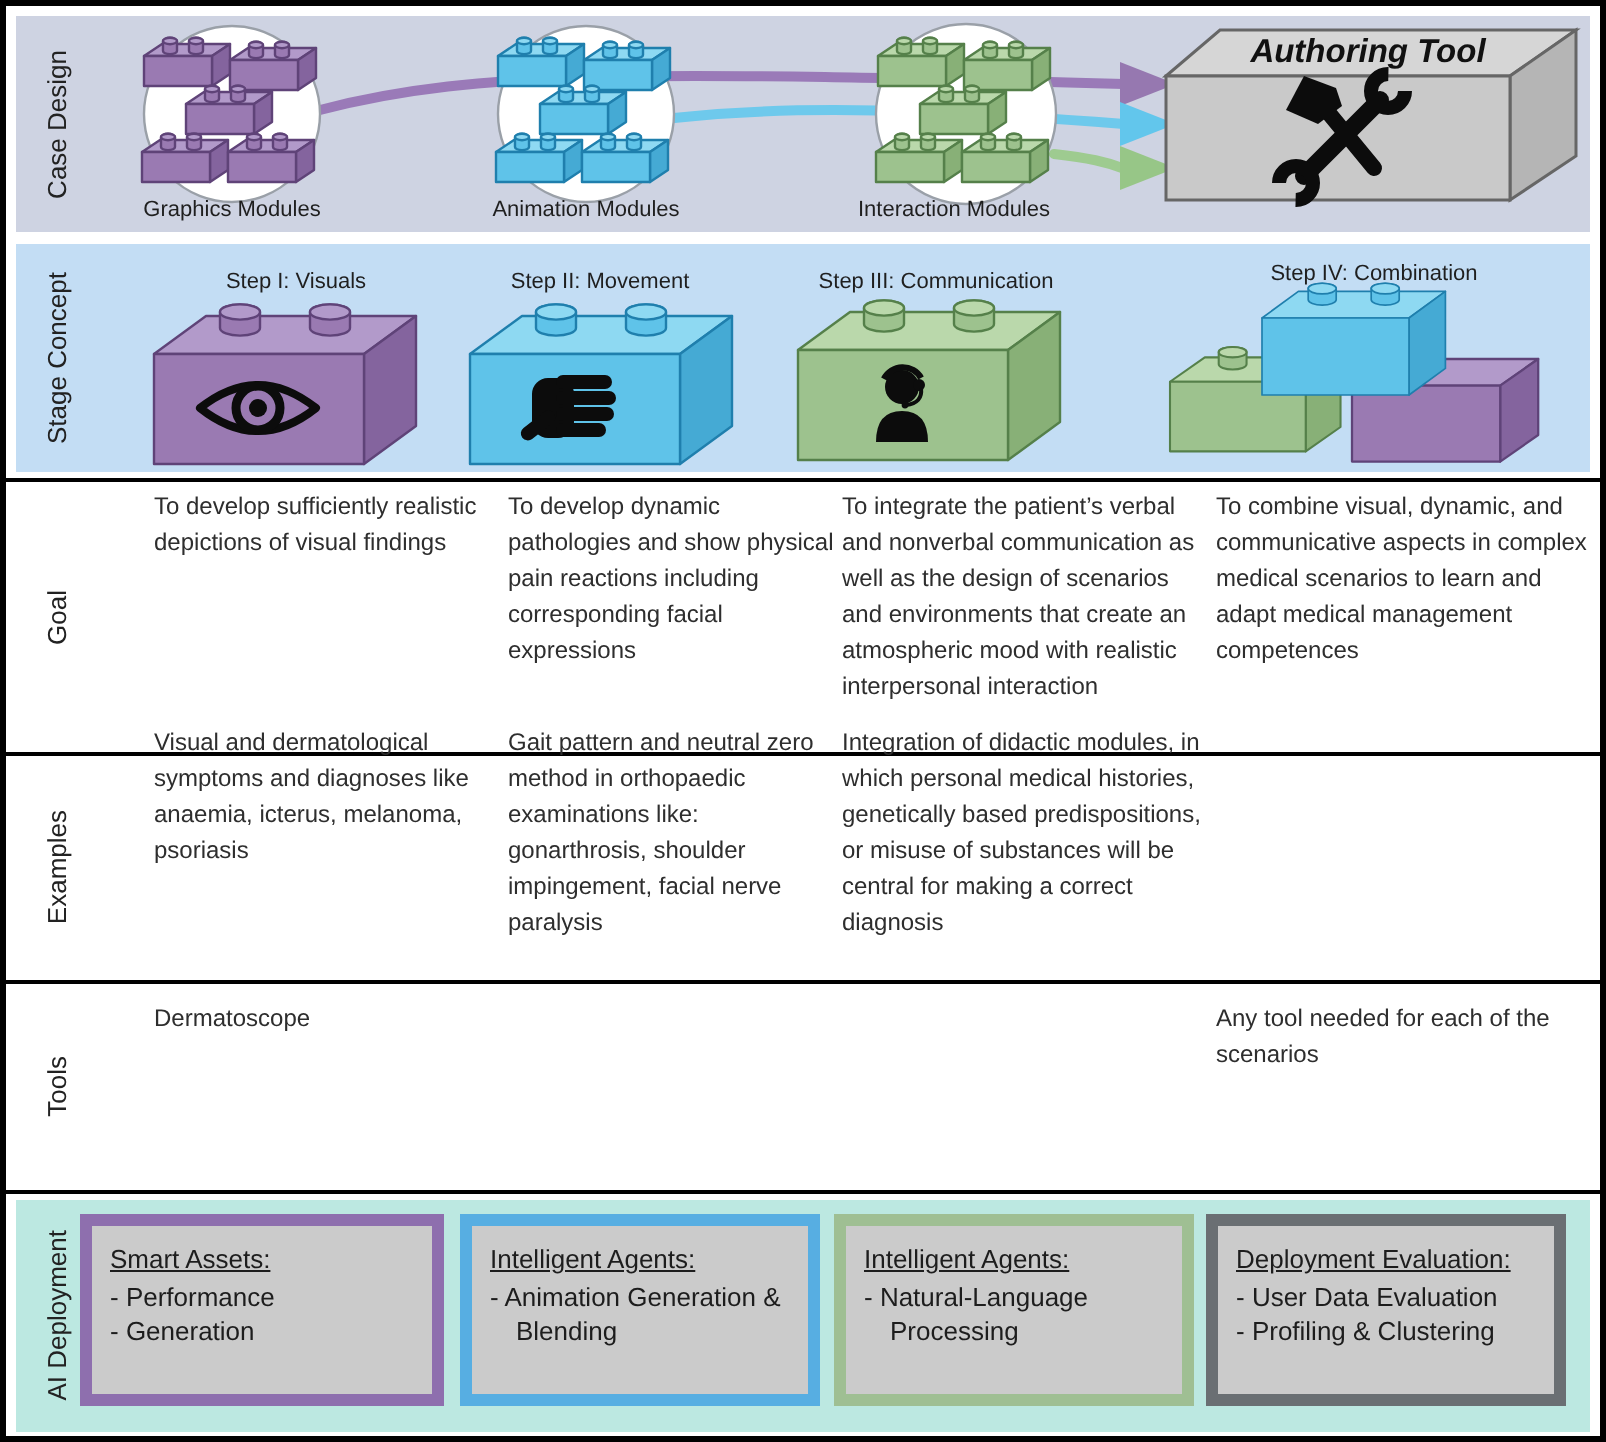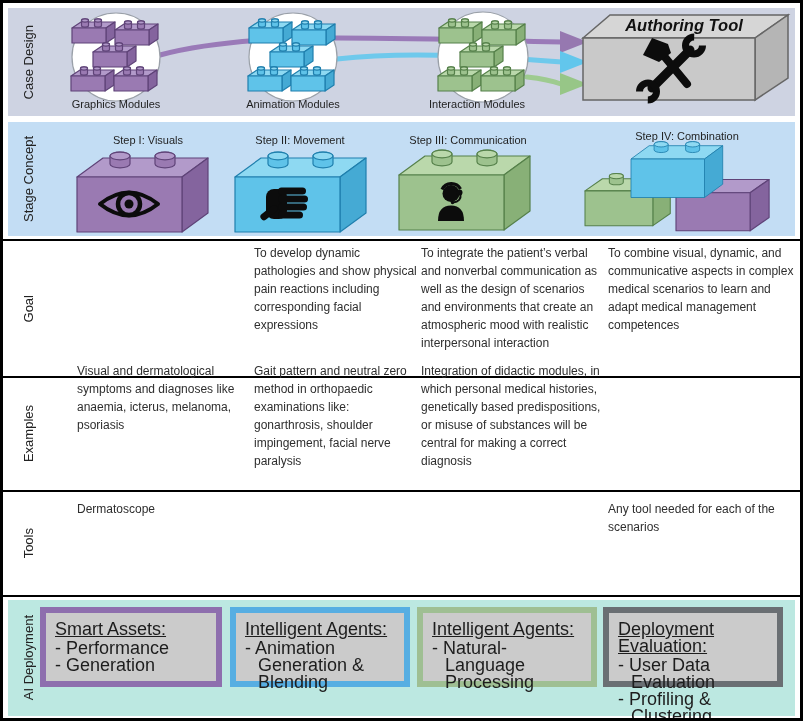--- a/index.html
+++ b/index.html
@@ -35,23 +35,23 @@
   }
   .c1 { left:74px;  width:172px; }
   .c2 { left:251px; width:166px; }
   .c3 { left:418px; width:182px; }
   .c4 { left:605px; width:188px; }
   .r-goal  { top:241px; }
   .r-ex    { top:359px; }
   .r-tools { top:497px; }
 
   .ai-box {
-    position:absolute; top:7px; height:80px; box-sizing:border-box;
+    position:absolute; top:7px; height:96px; box-sizing:border-box;
     background:#cbcbcb; border:6px solid #a21caf; padding:8px 9px;
-    color:#1d1d1d; font-size:18px; line-height:17px;
+    color:#1d1d1d; font-size:13px; line-height:17px;
   }
   .ai-box .ai-title { text-decoration:underline; margin-bottom:2px; }
   .ai-box .ai-item  { padding-left:13px; text-indent:-13px; }
   #aib1 { left:32px;  width:182px; }
   #aib2 { left:222px; width:180px; }
   #aib3 { left:409px; width:180px; }
   #aib4 { left:595px; width:180px; }
 
   svg { position:absolute; overflow:visible; }
   #case-svg  { left:5px; top:5px;   width:787px; height:108px; }
@@ -215,20 +215,21 @@
       <g class="p-blue">
           <use href="#brick2" transform="translate(631,138) scale(0.70)"></use>
         </g>
     </g>
   </svg>
 
   <div class="hline" id="hl1"></div>
   <div class="row-label" id="lab-goal">
     <span>Goal</span>
   </div>
+  <div class="cell c1 r-goal">To develop sufficiently realistic depictions of visual findings</div>
   <div class="cell c3 r-goal">To integrate the patient’s verbal and nonverbal communication as well as the design of scenarios and environments that create an atmospheric mood with realistic interpersonal interaction</div>
   <div class="cell c2 r-goal">To develop dynamic pathologies and show physical pain reactions including corresponding facial expressions</div>
   <div class="cell c4 r-goal">To combine visual, dynamic, and communicative aspects in complex medical scenarios to learn and adapt medical management competences</div>
 
   <div class="hline" id="hl2"></div>
   <div class="row-label" id="lab-ex">
     <span>Examples</span>
   </div>
   <div class="cell c1 r-ex">Visual and dermatological symptoms and diagnoses like anaemia, icterus, melanoma, psoriasis</div>
   <div class="cell c2 r-ex">Gait pattern and neutral zero method in orthopaedic examinations like: gonarthrosis, shoulder impingement, facial nerve paralysis</div>

